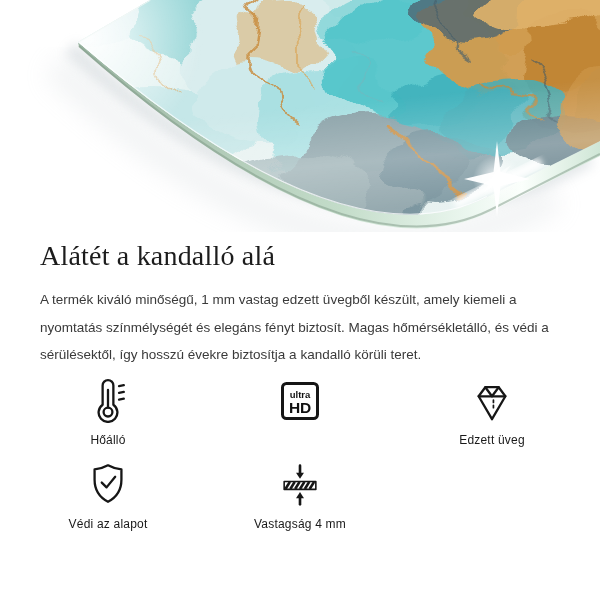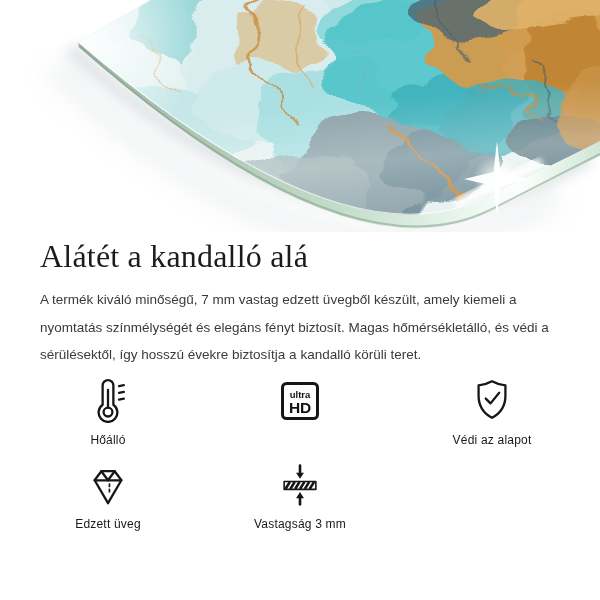--- a/index.html
+++ b/index.html
@@ -6,21 +6,21 @@
   body{
     width:600px;height:600px;overflow:hidden;background:#ffffff;
     font-family:"Liberation Sans", sans-serif;color:#1d1d1d;
   }
   .hero{width:600px;height:232px;position:relative;}
   .hero svg{display:block;}
   h1.title{
     margin:8px 40px 0 40px;
     font-family:"Liberation Serif", serif;
     font-weight:400;
-    font-size:32px;
+    font-size:28px;
     line-height:32px;
     letter-spacing:.2px;
     color:#1c1c1c;
   }
   p.desc{
     margin:14px 40px 0 40px;
     width:522px;
     font-size:13.5px;
     line-height:27.5px;
     color:#3a3a3a;
@@ -139,21 +139,21 @@
       <rect x="450" y="178" width="96" height="10" fill="#ffffff" transform="rotate(-26 498 183)" filter="url(#soft3)" opacity="0.95"></rect>
       <circle cx="497" cy="179" r="24" fill="url(#glow)" opacity="0.95"></circle>
       <path d="M497,141 L500.5,172 L530,179 L500.5,186 L497,217 L493.5,186 L464,179 L493.5,172 Z" fill="#ffffff" opacity="0.97"></path>
       <path d="M497,160 L501,179 L497,198 L493,179 Z" fill="#ffffff" opacity="0.55" transform="rotate(45 497 179)"></path>
     </g>
   </svg>
 </div>
 
 <h1 class="title"><span>Alátét a kandalló alá</span><br></h1>
 
-<p class="desc">A termék kiváló minőségű, 7 mm vastag edzett üvegből készült, amely kiemeli a nyomtatás színmélységét és elegáns fényt biztosít. Magas hőmérsékletálló, és védi a sérülésektől, így hosszú évekre biztosítja a kandalló körüli teret.</p>
+<p class="desc">A termék kiváló minőségű, 1 mm vastag edzett üvegből készült, amely kiemeli a nyomtatás színmélységét és elegáns fényt biztosít. Magas hőmérsékletálló, és védi a sérülésektől, így hosszú évekre biztosítja a kandalló körüli teret.</p>
 
 <div class="features">
 
   <div class="feature">
     <div class="ficon">
       <svg class="ico" width="40" height="46" viewBox="0 0 40 48">
         <path d="M20,3.2 a5.6,5.6 0 0 1 5.6,5.6 V29 a9.8,9.8 0 1 1 -11.2,0 V8.8 A5.6,5.6 0 0 1 20,3.2 Z"></path>
         <circle cx="20" cy="36.6" r="4.6"></circle>
         <line x1="20" y1="31.8" x2="20" y2="13.5"></line>
         <line x1="31.5" y1="9.5" x2="36.5" y2="8.6"></line>
@@ -169,38 +169,38 @@
       <svg class="ico" width="44" height="44" viewBox="0 0 44 44">
         <rect x="4.5" y="4.5" width="35" height="35" rx="4" stroke-width="3"></rect>
         <text class="hd-text" x="22" y="18.5" font-size="9.5" font-weight="700" text-anchor="middle">ultra</text>
         <text class="hd-text" x="22" y="34" font-size="15.5" font-weight="800" text-anchor="middle" letter-spacing="-0.3">HD</text>
       </svg>
     </div>
   </div>
 
   <div class="feature">
     <div class="ficon">
-      <svg class="ico" width="44" height="46" viewBox="0 0 44 48">
-        <path d="M22,4.5 C26.5,7 31,8.3 36,8.8 V19.5 C36,30.5 30.5,38 22,42.5 C13.5,38 8,30.5 8,19.5 V8.8 C13,8.3 17.5,7 22,4.5 Z"></path>
-        <path d="M15.5,22.5 L20.5,27.5 L29.5,16.5"></path>
-      </svg>
-    </div>
-    <div class="flabel">Védi az alapot</div>
-  </div>
-
-  <div class="feature">
-    <div class="ficon">
       <svg class="ico" width="48" height="42" viewBox="0 0 48 44" stroke-width="2.2">
         <path d="M10,16 L17,6.5 H31 L38,16 L24,40 Z"></path>
         <path d="M10,16 H38"></path>
         <path d="M17,6.5 L24,16 L31,6.5"></path>
         <line x1="25.5" y1="20" x2="25.5" y2="31" stroke-dasharray="2.5,3" stroke-width="1.8"></line>
       </svg>
     </div>
     <div class="flabel">Edzett üveg</div>
+  </div>
+
+  <div class="feature">
+    <div class="ficon">
+      <svg class="ico" width="44" height="46" viewBox="0 0 44 48">
+        <path d="M22,4.5 C26.5,7 31,8.3 36,8.8 V19.5 C36,30.5 30.5,38 22,42.5 C13.5,38 8,30.5 8,19.5 V8.8 C13,8.3 17.5,7 22,4.5 Z"></path>
+        <path d="M15.5,22.5 L20.5,27.5 L29.5,16.5"></path>
+      </svg>
+    </div>
+    <div class="flabel">Védi az alapot</div>
   </div>
 
 
   <div class="feature">
     <div class="ficon">
       <svg class="ico" width="46" height="44" viewBox="0 0 48 50" stroke-width="2">
         <rect x="6" y="21" width="36" height="9" stroke-width="1.8"></rect>
         <g stroke-width="3" stroke-linecap="butt">
           <path d="M7.5,29.5 L12.5,21.5"></path>
             <path d="M13,29.5 L18,21.5"></path>
@@ -208,16 +208,16 @@
             <path d="M24,29.5 L29,21.5"></path>
           <path d="M29.5,29.5 L34.5,21.5"></path>
             <path d="M35,29.5 L40,21.5"></path>
         </g>
         <line x1="24" y1="3" x2="24" y2="11.5" stroke-width="3"></line>
         <path class="fillsolid" d="M19.5,11 L24,18 L28.5,11 Z"></path>
         <line x1="24" y1="47" x2="24" y2="38.5" stroke-width="3"></line>
         <path class="fillsolid" d="M19.5,40 L24,33 L28.5,40 Z"></path>
       </svg>
     </div>
-    <div class="flabel">Vastagság 3 mm</div>
+    <div class="flabel">Vastagság 4 mm</div>
   </div>
 
 </div>
 
 </body></html>

